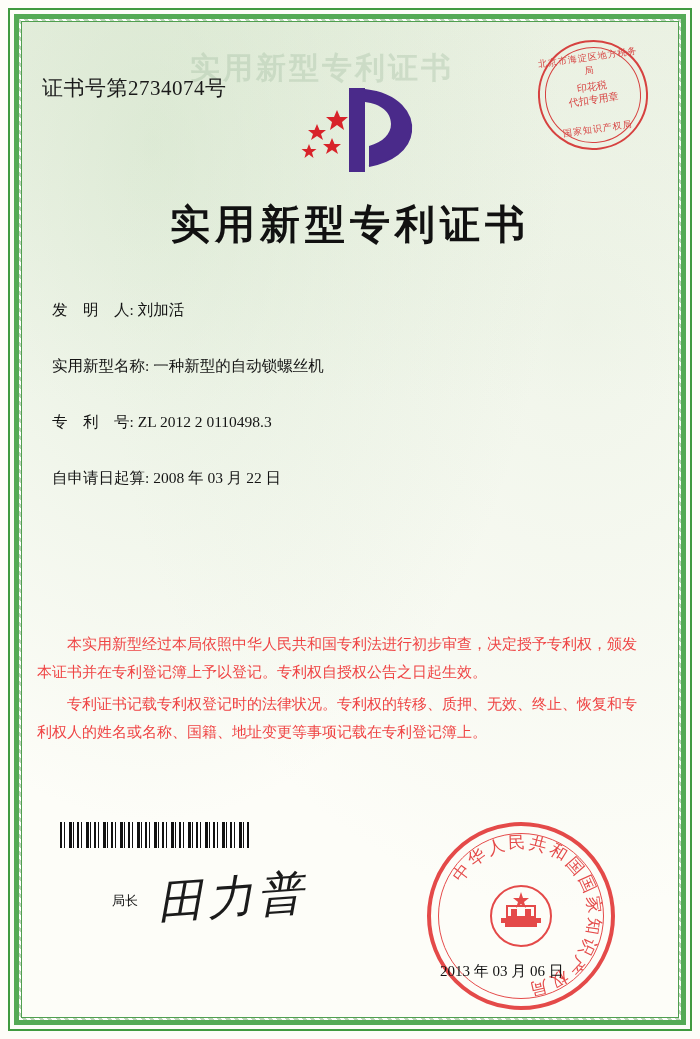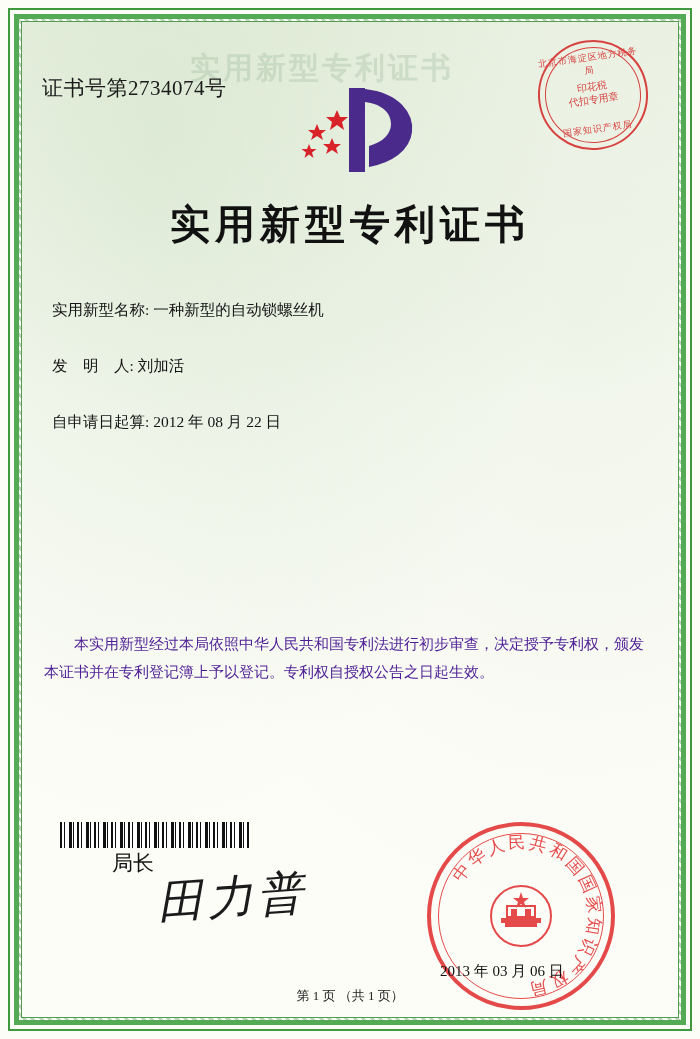--- a/index.html
+++ b/index.html
@@ -176,26 +176,26 @@
     display: inline-block;
     background: #ebebeb;
     height: 18px;
     vertical-align: middle;
     margin-right: 6px;
   }
 
   
   .body-text {
     position: absolute;
-    left: 22px;
+    left: 15px;
     top: 608px;
     width: 600px;
     font-size: 15px;
     line-height: 28px;
-    color: #4c1d95;
+    color: #ef4444;
     text-align: justify;
   }
   .body-text p {
     margin: 0 0 4px 0;
     text-indent: 2em;
   }
 
   
   .barcode {
     position: absolute;
@@ -206,22 +206,22 @@
     background:
       repeating-linear-gradient(90deg,
         #111 0 2px, #fff 2px 4px, #111 4px 5px, #fff 5px 9px,
         #111 9px 12px, #fff 12px 13px, #111 13px 14px, #fff 14px 17px);
   }
 
   
   .director {
     position: absolute;
     left: 90px;
-    top: 827px;
-    font-size: 21px;
+    top: 870px;
+    font-size: 13px;
     color: #111;
   }
   .signature {
     position: absolute;
     left: 135px;
     top: 845px;
     font-size: 46px;
     color: #1b1b1b;
     font-family: "Liberation Serif", "DejaVu Serif", serif;
     font-style: italic;
@@ -312,35 +312,40 @@
         <div>印花税</div>
         <div>代扣专用章</div>
       </div>
       <div class="arc-bottom">国家知识产权局</div>
     </div>
 
     <div class="title">实用新型专利证书</div>
 
     <div class="fields">
       <div class="field">
+        <span class="lbl">发　明　人:</span>
+        <span class="val">刘加活</span>
+      </div>
+      <div class="field">
         <span class="lbl">实用新型名称:</span>
         <span class="val">一种新型的自动锁螺丝机</span>
       </div>
       <div class="field">
-        <span class="lbl">发　明　人:</span>
-        <span class="val">刘加活</span>
+        <span class="lbl">专　利　号:</span>
+        <span class="val">ZL 2012 2 0110498.3</span>
       </div>
       <div class="field">
         <span class="lbl">自申请日起算:</span>
-        <span class="val">2012 年 08 月 22 日</span>
+        <span class="val">2008 年 03 月 22 日</span>
       </div>
     </div>
 
     <div class="body-text">
       <p>本实用新型经过本局依照中华人民共和国专利法进行初步审查，决定授予专利权，颁发本证书并在专利登记簿上予以登记。专利权自授权公告之日起生效。</p>
+      <p>专利证书记载专利权登记时的法律状况。专利权的转移、质押、无效、终止、恢复和专利权人的姓名或名称、国籍、地址变更等事项记载在专利登记簿上。</p>
     </div>
 
     <div class="barcode"></div>
 
     <div class="director">局长</div>
     <div class="signature">田力普</div>
 
     <div class="seal-main">
       <div class="ring2"></div>
       <svg class="circ-text" viewBox="0 0 180 180">
@@ -356,15 +361,14 @@
         <rect x="14" y="36" width="40" height="5" fill="#e02b2b"></rect>
         <rect x="18" y="41" width="32" height="4" fill="#e02b2b"></rect>
         <rect x="20" y="24" width="28" height="11" fill="none" stroke="#e02b2b" stroke-width="2"></rect>
         <rect x="24" y="27" width="6" height="8" fill="#e02b2b"></rect>
         <rect x="38" y="27" width="6" height="8" fill="#e02b2b"></rect>
         <polygon points="34,10 36,16 42,16 37,20 39,26 34,22 29,26 31,20 26,16 32,16" fill="#e02b2b"></polygon>
       </svg>
     </div>
     <div class="seal-date">2013 年 03 月 06 日</div>
 
-    <div class="footer">第 1 页 （共 1 页）</div>
   </div>
 </div>
 
 </body></html>

